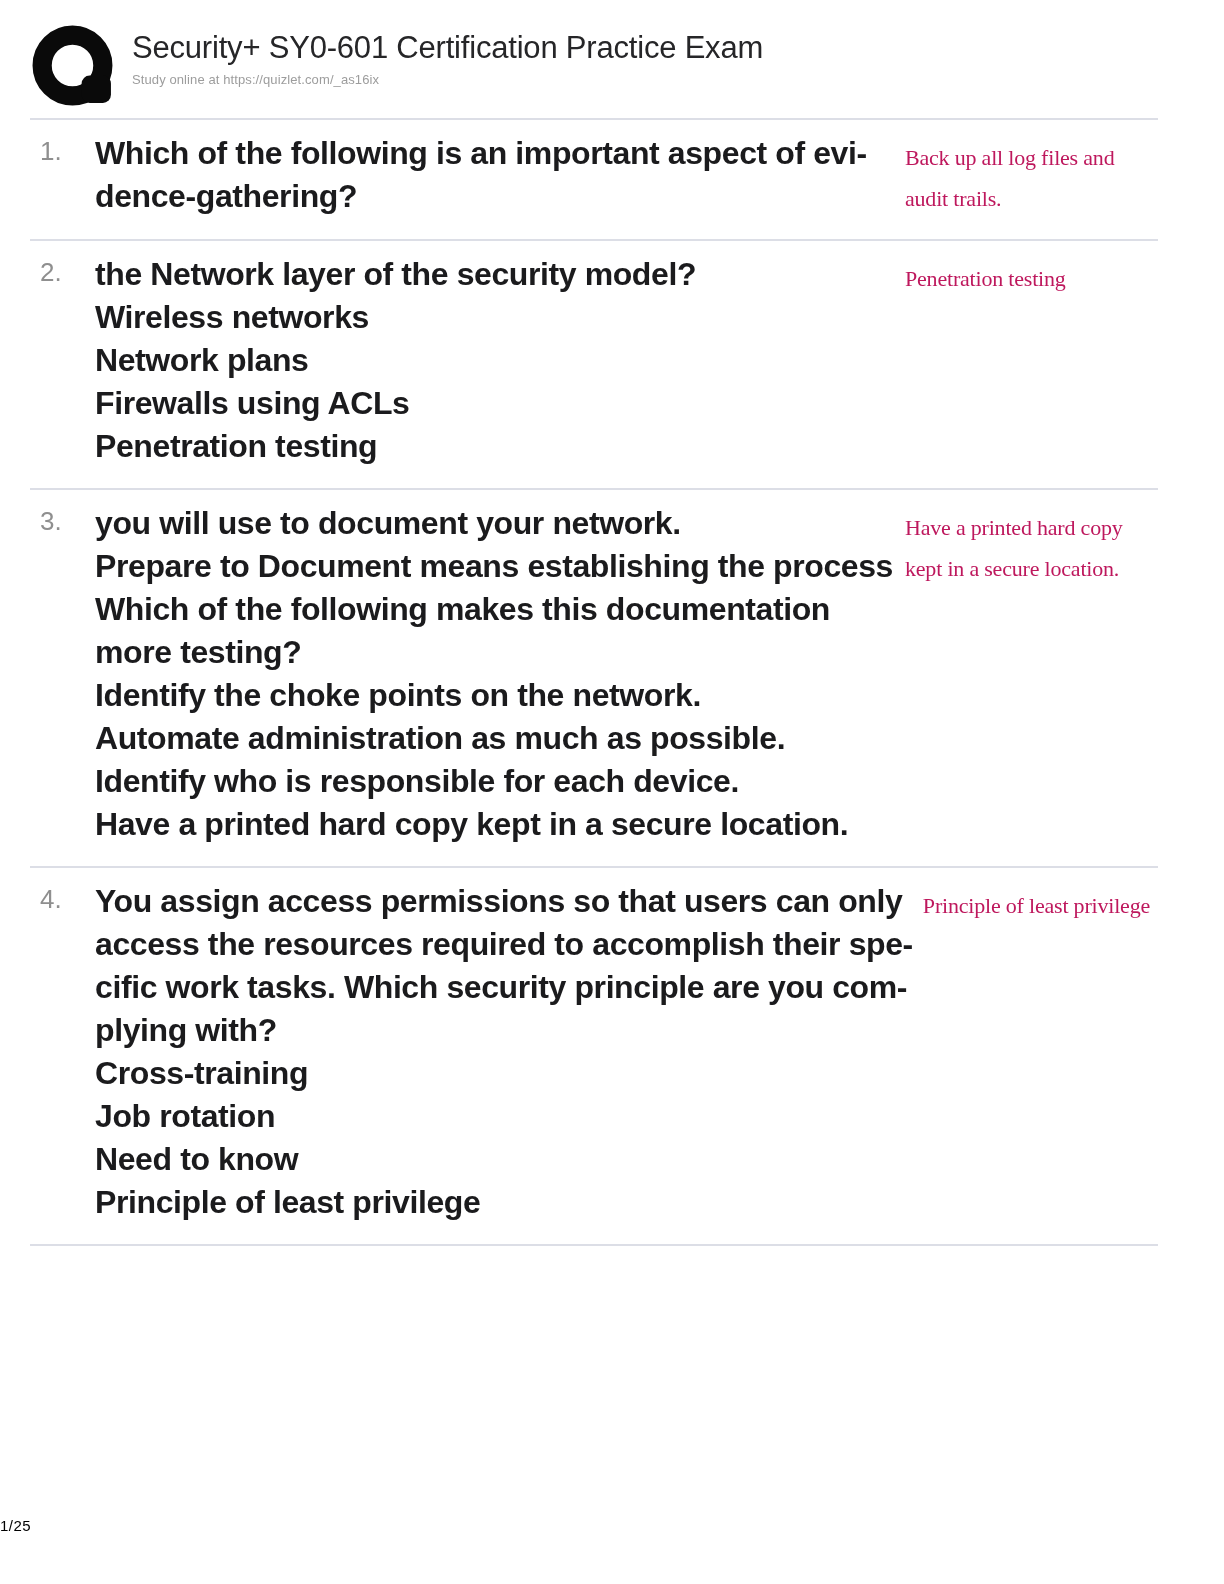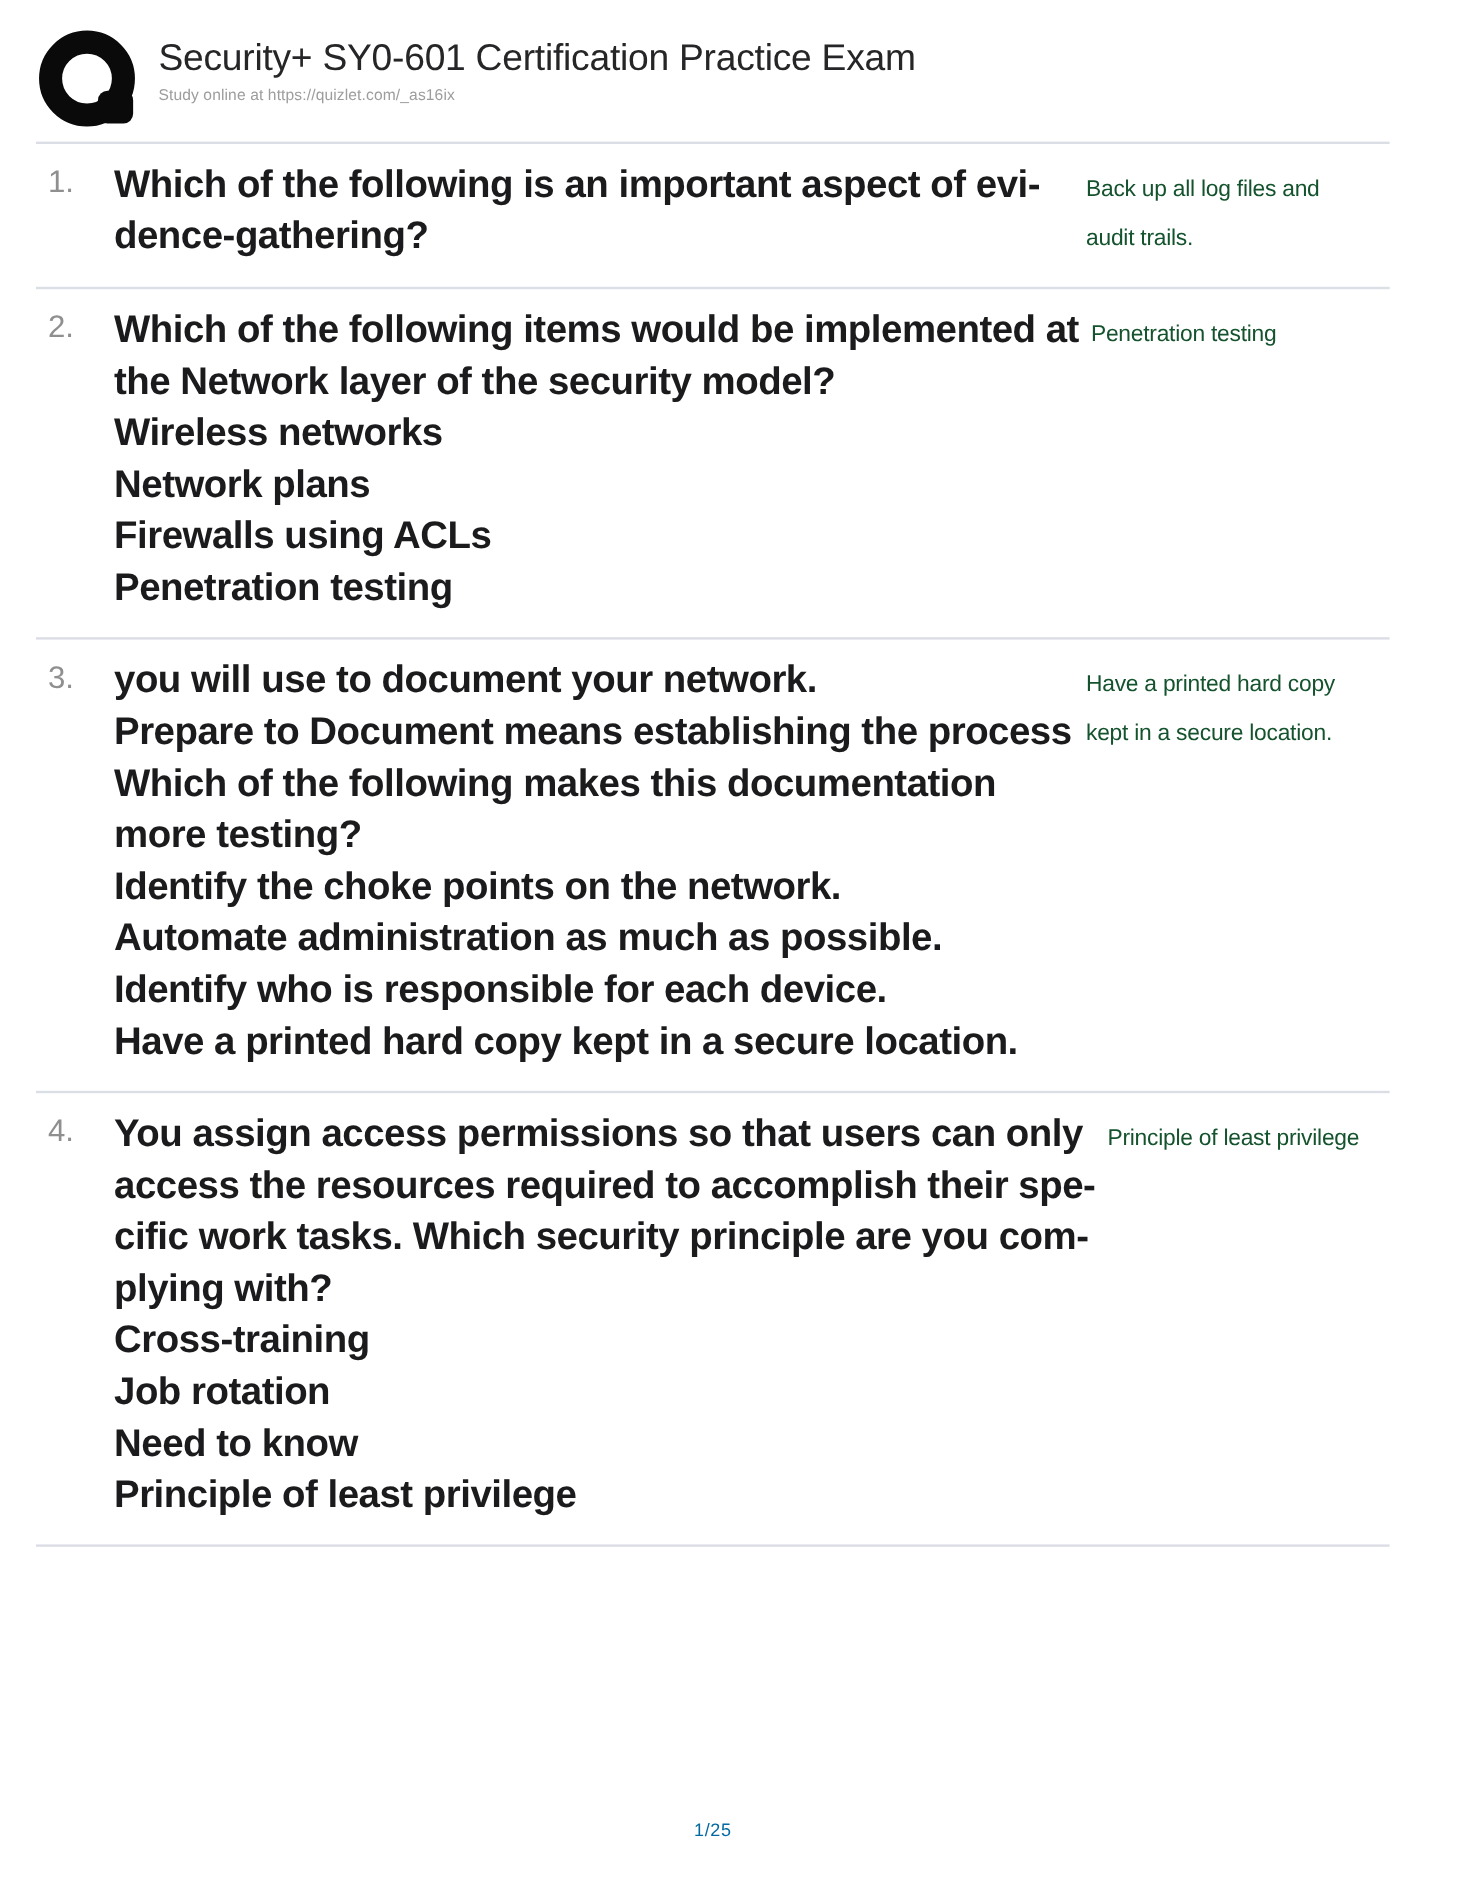--- a/index.html
+++ b/index.html
@@ -60,36 +60,37 @@
     font-size: 32px;
     font-weight: 600;
     line-height: 43px;
     color: #1b1b1d;
   }
   .qbody .line { white-space: nowrap; letter-spacing: -0.4px; }
   .qans {
     flex: 1 1 auto;
     padding-left: 10px;
     padding-top: 5px;
-    font-size: 19px;
+    font-size: 22px;
     font-weight: 300;
     line-height: 41px;
-    color: #14532d;
+    color: #be185d;
+    font-family: Liberation Serif, serif;
   }
   .qans .line { white-space: nowrap; letter-spacing: -0.2px; }
 
   
   .footer {
     position: absolute;
     left: 0; right: 0;
     bottom: 50px;
-    text-align: center;
+    text-align: left;
     font-size: 15px;
     font-weight: 300;
-    color: #0369a1;
+    color: #000000;
     letter-spacing: 0.5px;
   }
 </style>
 </head>
 <body>
 
 <div class="page">
 
   <div class="header">
     <div class="logo">
@@ -117,21 +118,20 @@
       <div class="qans">
           <div class="line">Back up all log files and</div>
           <div class="line">audit trails.</div>
         </div>
     </section>
 
     <section class="qrow">
       <div class="qnum">2.</div>
       <div class="qbody">
         <div>
-            <div class="line">Which of the following items would be implemented at</div>
             <div class="line">the Network layer of the security model?</div>
           </div>
         <div>
             <div class="line">Wireless networks</div>
             <div class="line">Network plans</div>
             <div class="line">Firewalls using ACLs</div>
             <div class="line">Penetration testing</div>
           </div>
       </div>
       <div class="qans">

